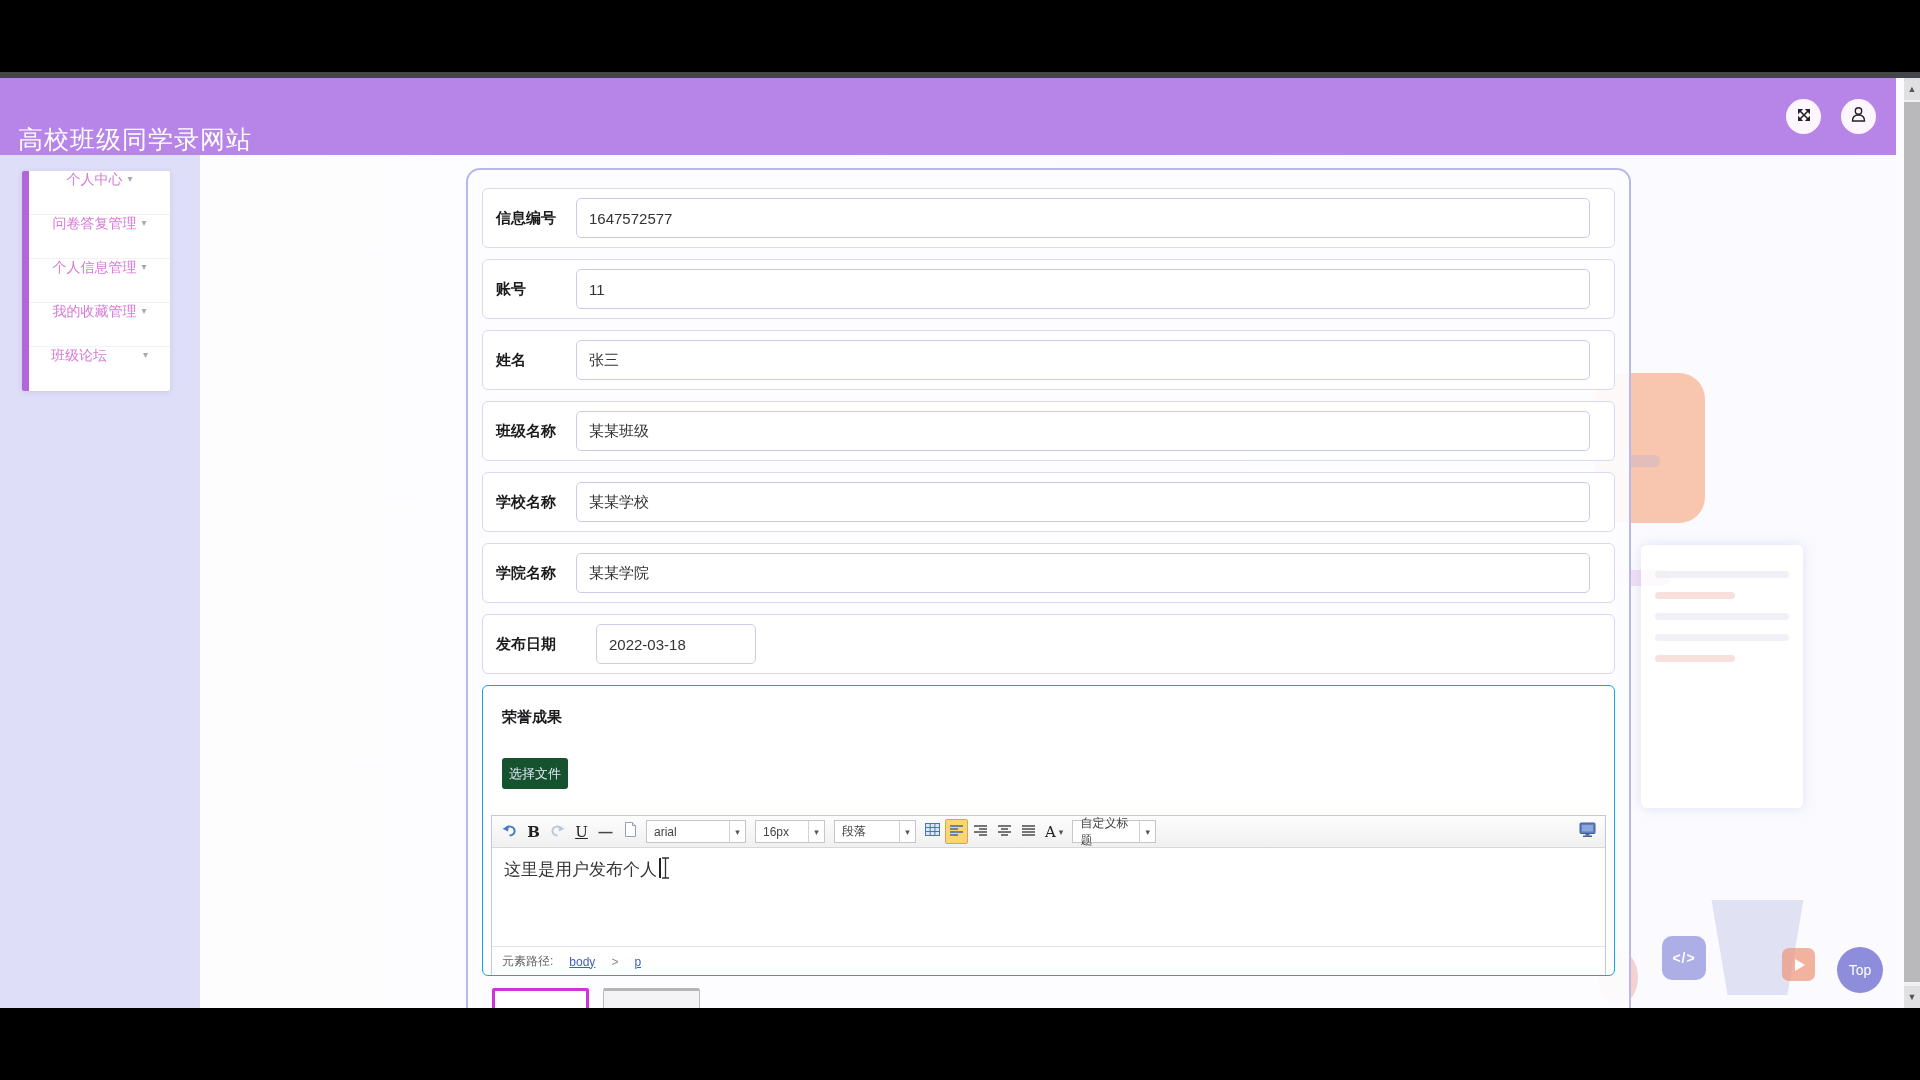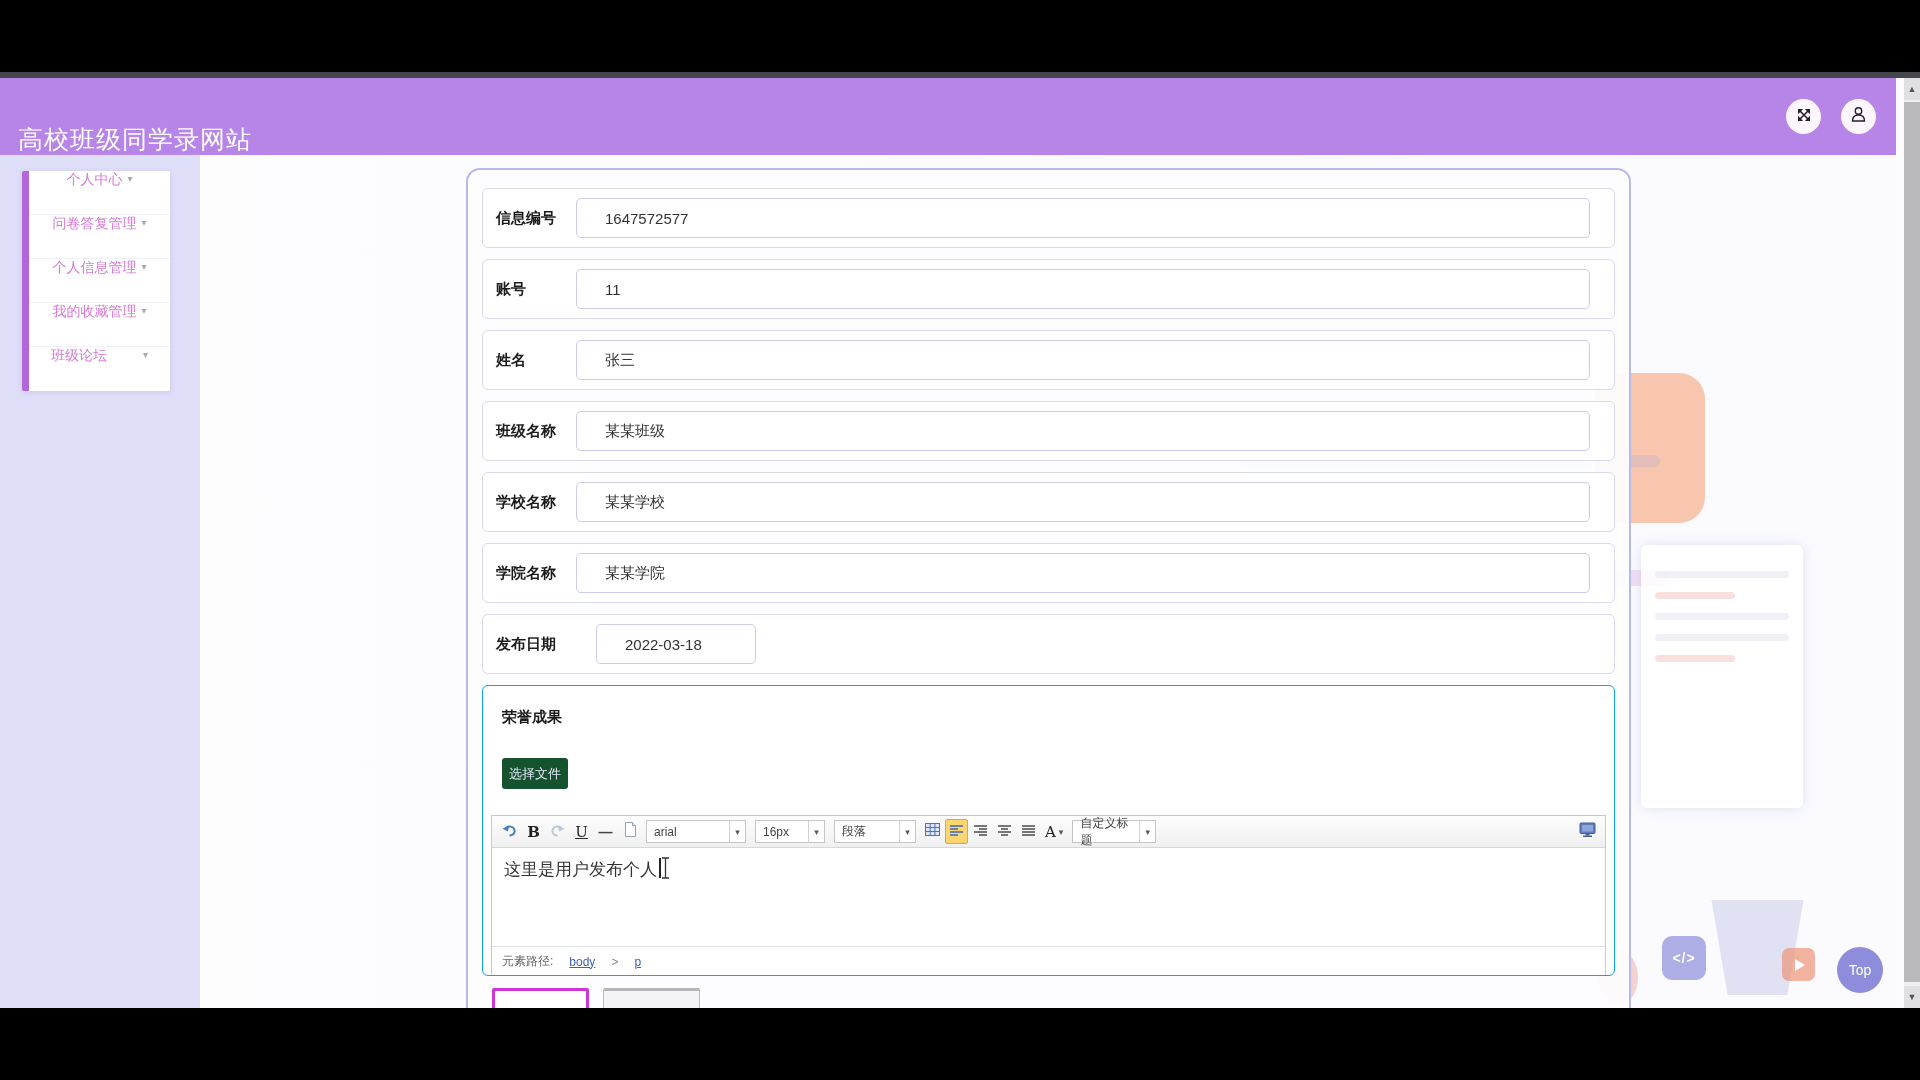--- a/index.html
+++ b/index.html
@@ -38,21 +38,21 @@
   .code-badge { left:1462px; top:781px; width:44px; height:44px; border-radius:10px; background:rgba(165,165,228,.9); color:#fff; font-size:14px; font-weight:bold; display:flex; align-items:center; justify-content:center; letter-spacing:1px; }
   .play-badge { left:1582px; top:793px; width:33px; height:33px; border-radius:7px; background:rgba(236,148,120,.7); display:flex; align-items:center; justify-content:center; }
   .play-tri { width:0; height:0; border-left:10px solid #fff; border-top:6px solid transparent; border-bottom:6px solid transparent; margin-left:3px; }
   .pink-blob { left:1398px; top:795px; width:40px; height:55px; border-radius:50%; background:rgba(238,150,138,.4); }
   .top-btn { left:1637px; top:792px; width:46px; height:46px; border-radius:50%; background:#8d8ddc; color:#fff; font-size:14px; display:flex; align-items:center; justify-content:center; cursor:pointer; z-index:5; }
 
   
   .panel { position:absolute; z-index:2; left:266px; top:13px; width:1165px; height:900px; background:rgba(253,253,255,.93); border:2px solid #b9b9e8; border-radius:14px; padding:18px 14px; }
   .frow { display:flex; align-items:center; height:60px; margin-bottom:11px; background:#fff; border:1px solid #d9d9f0; border-radius:6px; padding-left:13px; }
   .flabel { width:80px; font-size:15px; font-weight:bold; color:#1c1c1e; }
-  .frow input { height:40px; width:1014px; border:1px solid #ccccea; border-radius:5px; padding-left:28px; font-size:15px; color:#333; font-family:"Liberation Sans", sans-serif; background:#fff; outline:none; }
+  .frow input { height:40px; width:1014px; border:1px solid #ccccea; border-radius:5px; padding-left:12px; font-size:15px; color:#333; font-family:"Liberation Sans", sans-serif; background:#fff; outline:none; }
   .frow input.short { width:160px;margin-left:20px; }
 
   .frow-honor { display:block; height:291px; margin-bottom:0; background:#fff; border:1px solid #0ea5e9; border-radius:6px; padding:0 8px; overflow:hidden; }
   .honor-label { display:block; margin:22px 0 0 11px; font-size:15px; font-weight:bold; color:#1c1c1e; line-height:18px; }
   .file-btn { display:block; margin:32px 0 0 11px; width:66px; height:31px; background:#14532d; color:#e6e6fa; font-size:13px; border:none; border-radius:3px; cursor:pointer; font-family:"Liberation Sans", sans-serif; }
 
   
   .editor { margin-top:26px; border:1px solid #c5c5e6; background:#fff; }
   .toolbar { position:relative; height:32px; display:flex; align-items:center; gap:1px; padding:0 6px; background:linear-gradient(#fdfdfd,#f0f0f0); border-bottom:1px solid #d8d8d8; }
   .tb-btn { width:23px; height:25px; display:flex; align-items:center; justify-content:center; border-radius:2px; cursor:pointer; }

